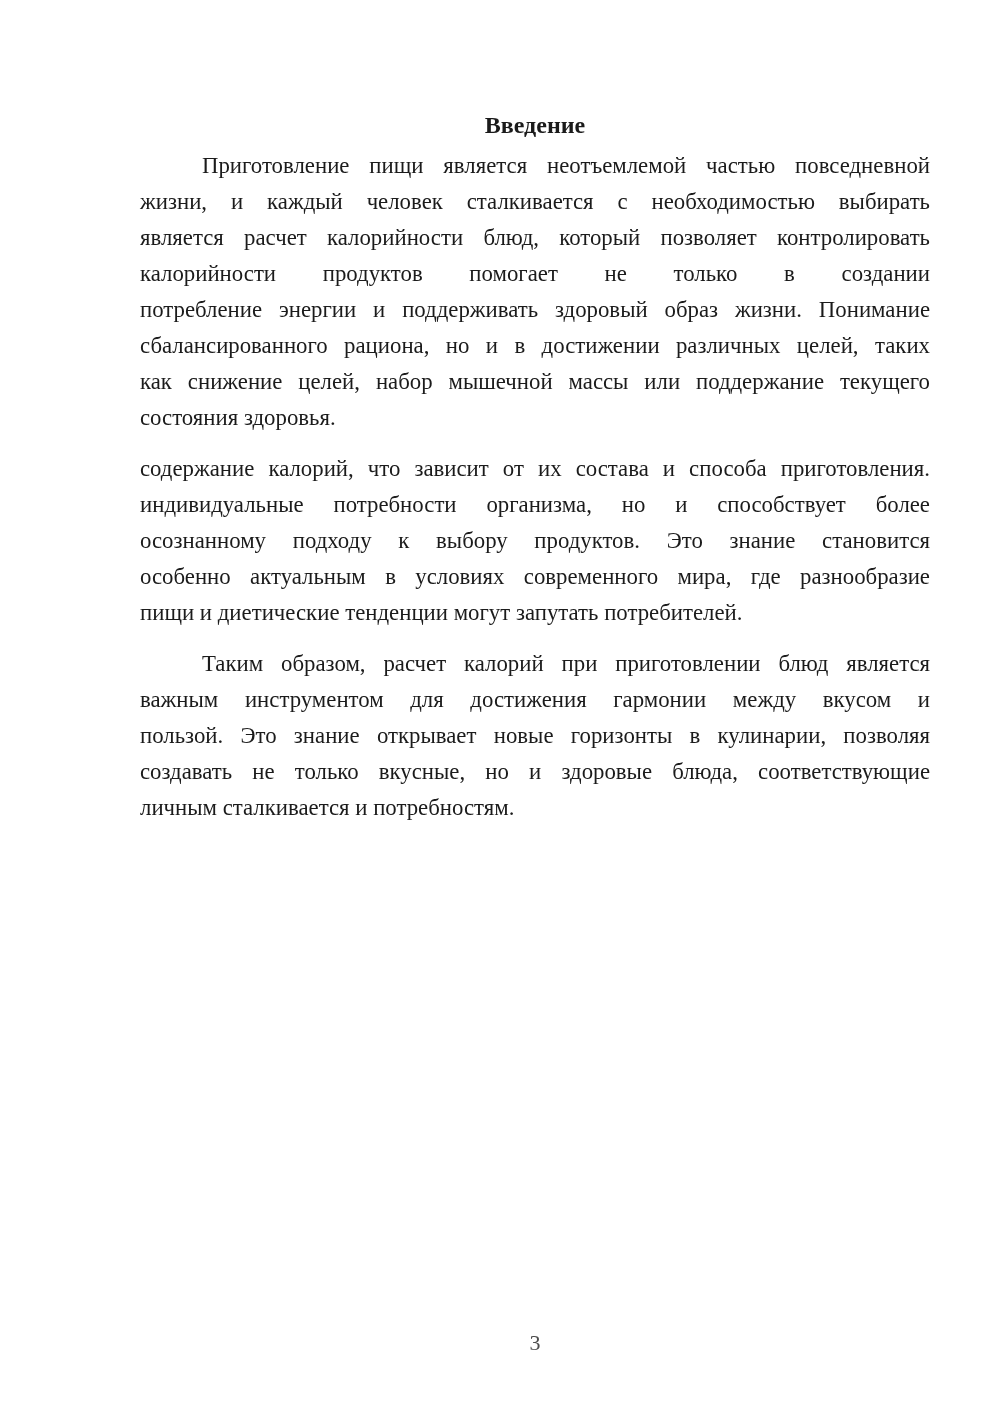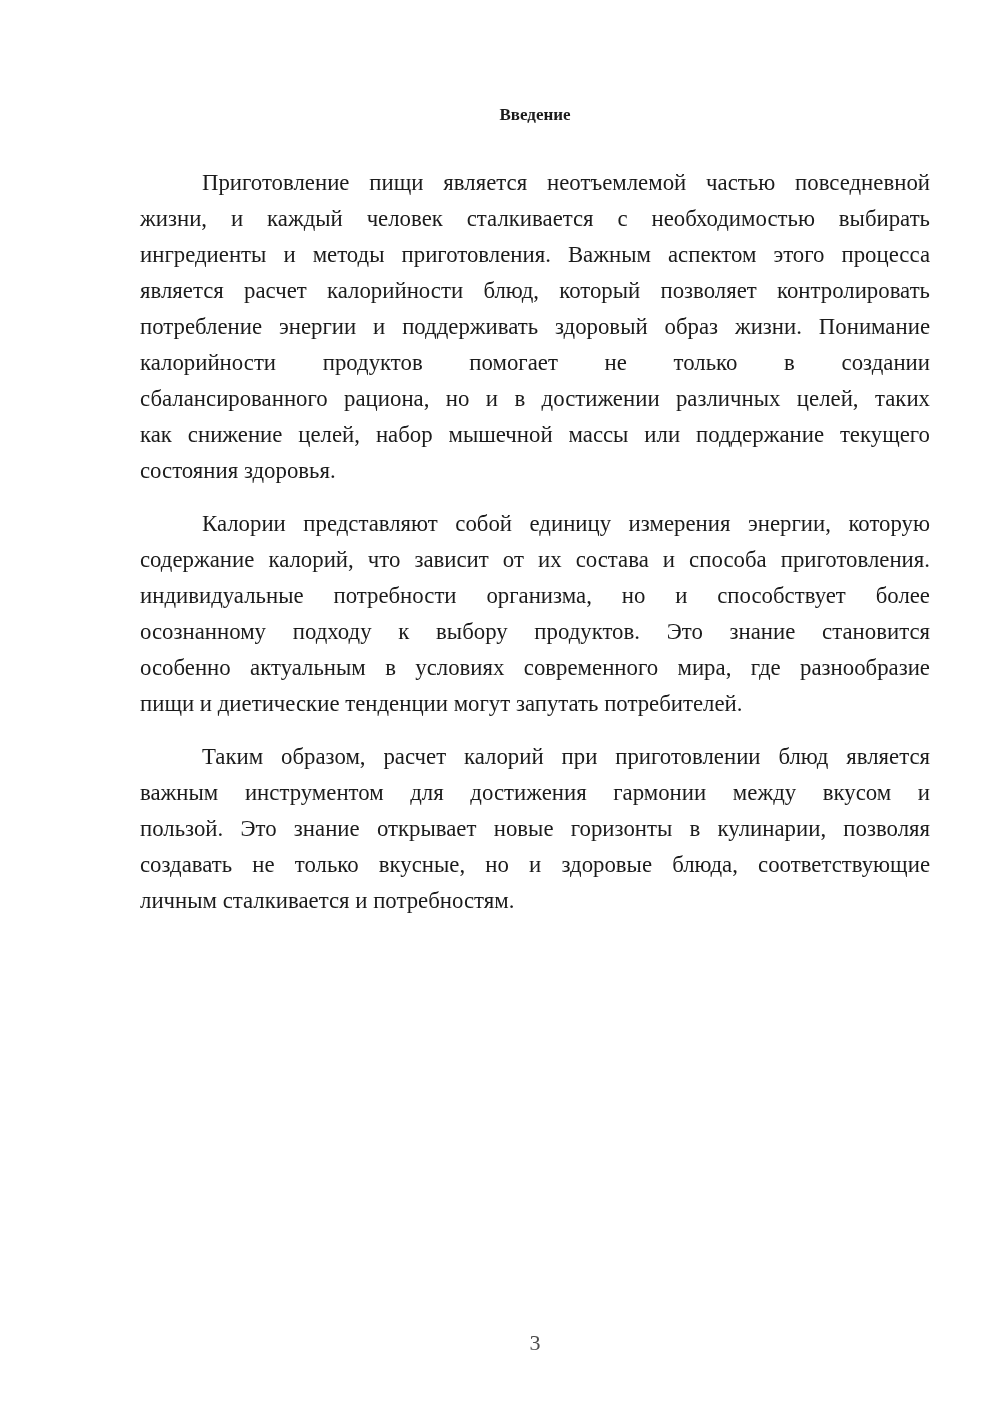--- a/index.html
+++ b/index.html
@@ -12,24 +12,24 @@
     width: 1000px;
     height: 1414px;
     background: #ffffff;
     font-family: "Liberation Serif", "DejaVu Serif", serif;
     color: #1b1b1b;
     overflow: hidden;
   }
   .doc-title {
     position: absolute;
     left: 140px;
-    top: 100px;
+    top: 110px;
     width: 790px;
     text-align: center;
-    font-size: 17px;
+    font-size: 24px;
     font-weight: bold;
     line-height: 30px;
   }
   .content {
     position: absolute;
     left: 140px;
     top: 148px;
     width: 790px;
     font-size: 22.8px;
   }
@@ -37,21 +37,20 @@
     margin: 0 0 15px 0;
   }
   .line {
     line-height: 36px;
     text-align: justify;
     text-align-last: justify;
     white-space: normal;
   }
   .line.first {
     padding-left: 62px;
-    margin-top: 17px;
   }
   .line.last {
     text-align: right;
     text-align-last: left;
   }
   .page-number {
     position: absolute;
     left: 140px;
     top: 1328px;
     width: 790px;
@@ -64,30 +63,28 @@
 </head>
 <body>
 
 <div class="page">
   <div class="doc-title">Введение</div>
 
   <div class="content">
       <div class="paragraph">
         <div class="line first">Приготовление пищи является неотъемлемой частью повседневной</div>
         <div class="line">жизни, и каждый человек сталкивается с необходимостью выбирать</div>
-        <div class="line">ингредиенты и методы приготовления. Важным аспектом этого процесса</div>
         <div class="line">является расчет калорийности блюд, который позволяет контролировать</div>
+        <div class="line">калорийности продуктов помогает не только в создании</div>
         <div class="line">потребление энергии и поддерживать здоровый образ жизни. Понимание</div>
-        <div class="line">калорийности продуктов помогает не только в создании</div>
         <div class="line">сбалансированного рациона, но и в достижении различных целей, таких</div>
         <div class="line">как снижение целей, набор мышечной массы или поддержание текущего</div>
         <div class="line last">состояния здоровья.</div>
       </div>
       <div class="paragraph">
-        <div class="line first">Калории представляют собой единицу измерения энергии, которую</div>
         <div class="line">содержание калорий, что зависит от их состава и способа приготовления.</div>
         <div class="line">индивидуальные потребности организма, но и способствует более</div>
         <div class="line">осознанному подходу к выбору продуктов. Это знание становится</div>
         <div class="line">особенно актуальным в условиях современного мира, где разнообразие</div>
         <div class="line last">пищи и диетические тенденции могут запутать потребителей.</div>
       </div>
       <div class="paragraph">
         <div class="line first">Таким образом, расчет калорий при приготовлении блюд является</div>
         <div class="line">важным инструментом для достижения гармонии между вкусом и</div>
         <div class="line">пользой. Это знание открывает новые горизонты в кулинарии, позволяя</div>

